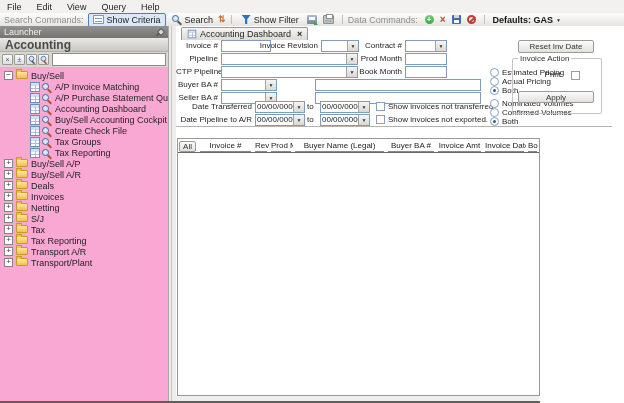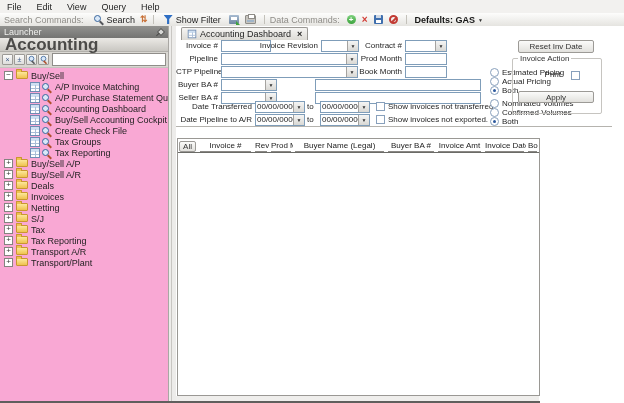--- a/index.html
+++ b/index.html
@@ -51,21 +51,21 @@
   .ic-cancel::before{content:"";position:absolute;left:-1px;top:2px;width:8px;height:1.5px;background:#c23b34;transform:rotate(-45deg)}
   .arrow-down{font-size:5px;color:#333}
   .arrow-down::before{content:"▼"}
   
   .launcher{position:absolute;left:0;top:26px;width:168px;bottom:2px;background:#f9a8d4}
   .l-title{height:12px;background:linear-gradient(#92928f,#747472);color:#efefec;
            display:flex;align-items:center;justify-content:space-between;padding:0 4px;font-size:9px}
   .pin{width:4px;height:4px;background:#d8d8d6;border:1px solid #4c4c4a;transform:rotate(45deg);position:relative}
   .pin::after{content:"";position:absolute;left:1px;top:4px;width:1px;height:4px;background:#4c4c4a}
   .l-header{height:13px;background:linear-gradient(#ebe9e5,#c9c7c2);border-bottom:1px solid #b2b0ab;
-            display:flex;align-items:center;padding-left:5px;font-size:17px;font-weight:bold;color:#4c4b49}
+            display:flex;align-items:center;padding-left:5px;font-size:12px;font-weight:bold;color:#4c4b49}
   .l-tools{height:13px;background:#d9d7d2;border-bottom:1px solid #c5c3be;display:flex;align-items:center;gap:1px;padding:1px 2px}
   .sbtn{width:11px;height:11px;background:linear-gradient(#fbfbfa,#dededc);border:1px solid #9c9a96;border-radius:1px;
         display:flex;align-items:center;justify-content:center;padding:0;box-sizing:border-box;font-size:7px;color:#3c5a86}
   .sbtn .mag{transform:scale(.8)}
   .l-input{flex:1;height:11px;border:1px solid #8f8d89;background:#fff;margin-left:2px;font-size:8px;padding:0 1px;font-family:inherit}
   .tree{padding:3px 0 0 4px}
   .trow{height:11px;display:flex;gap:3px;white-space:nowrap;cursor:default}
   .trow.child{padding-left:26px}
   .expbox{width:9px;height:9px;border:1px solid #848480;background:#fff;box-sizing:border-box;
           font-size:8px;line-height:6px;text-align:center;color:#3c3c3a;flex:none}
@@ -129,20 +129,24 @@
 <div class="menubar">
   <span class="menu-item">File</span>
   <span class="menu-item">Edit</span>
   <span class="menu-item">View</span>
   <span class="menu-item">Query</span>
   <span class="menu-item">Help</span>
 </div>
 
 <div class="toolbar">
   <span class="muted">Search Commands:</span>
+  <span class="tbtn toggled">
+    <span class="ic ic-criteria"></span>
+    <span>Show Criteria</span>
+  </span>
   <span class="tbtn">
     <span class="ic mag blue"></span>
     <span>Search</span>
   </span>
   <span class="ic ic-sort"></span>
   <span class="sep"></span>
   <span class="tbtn">
     <span class="ic funnel"></span>
     <span>Show Filter</span>
   </span>

